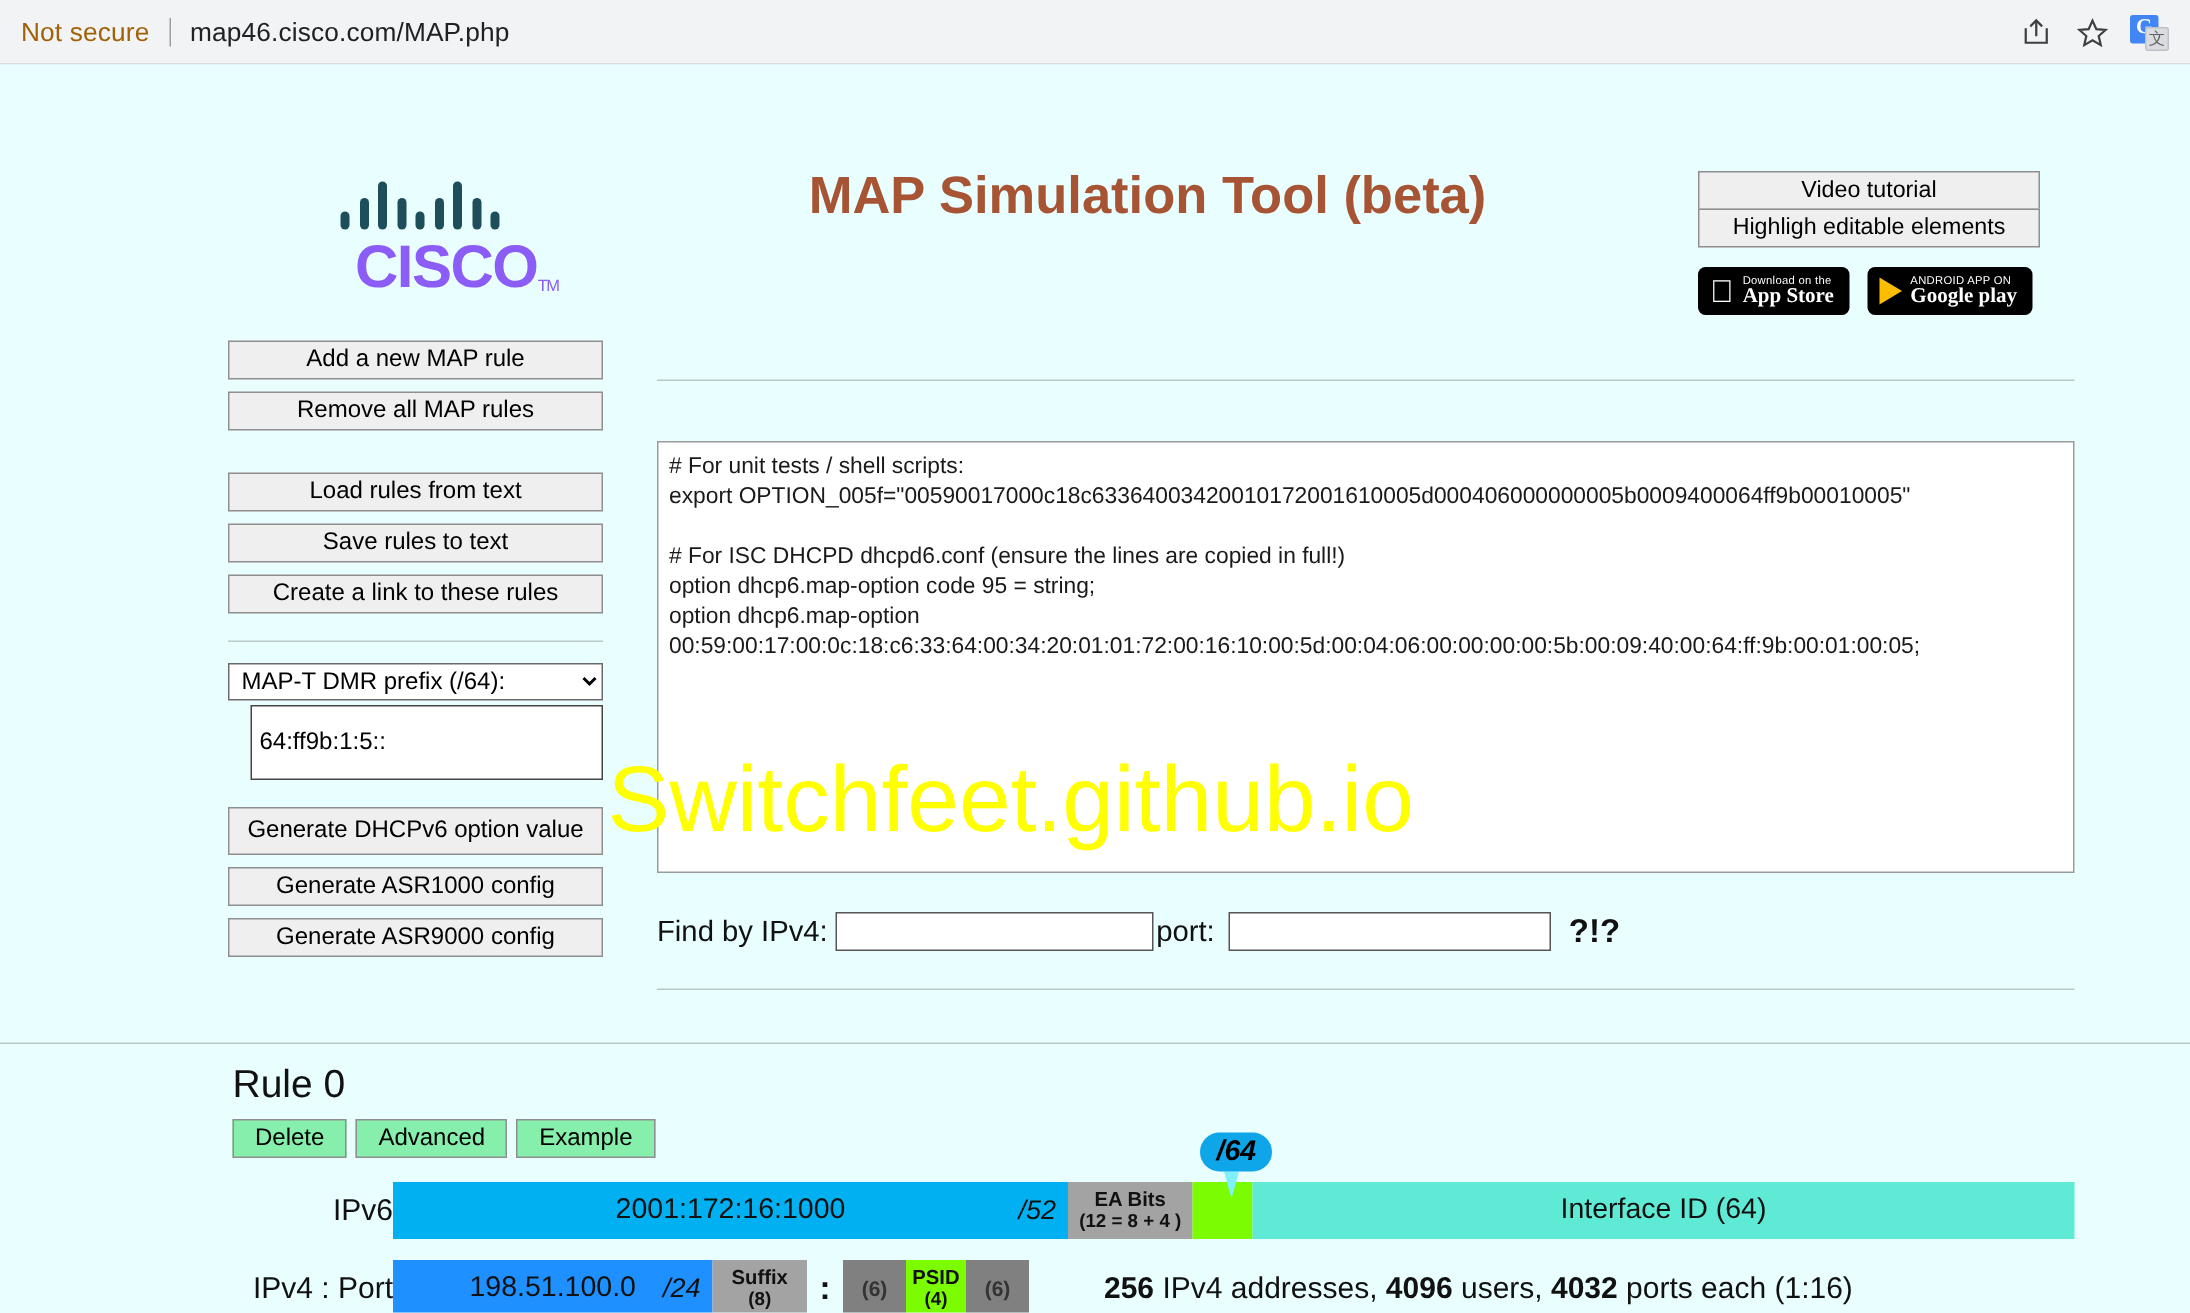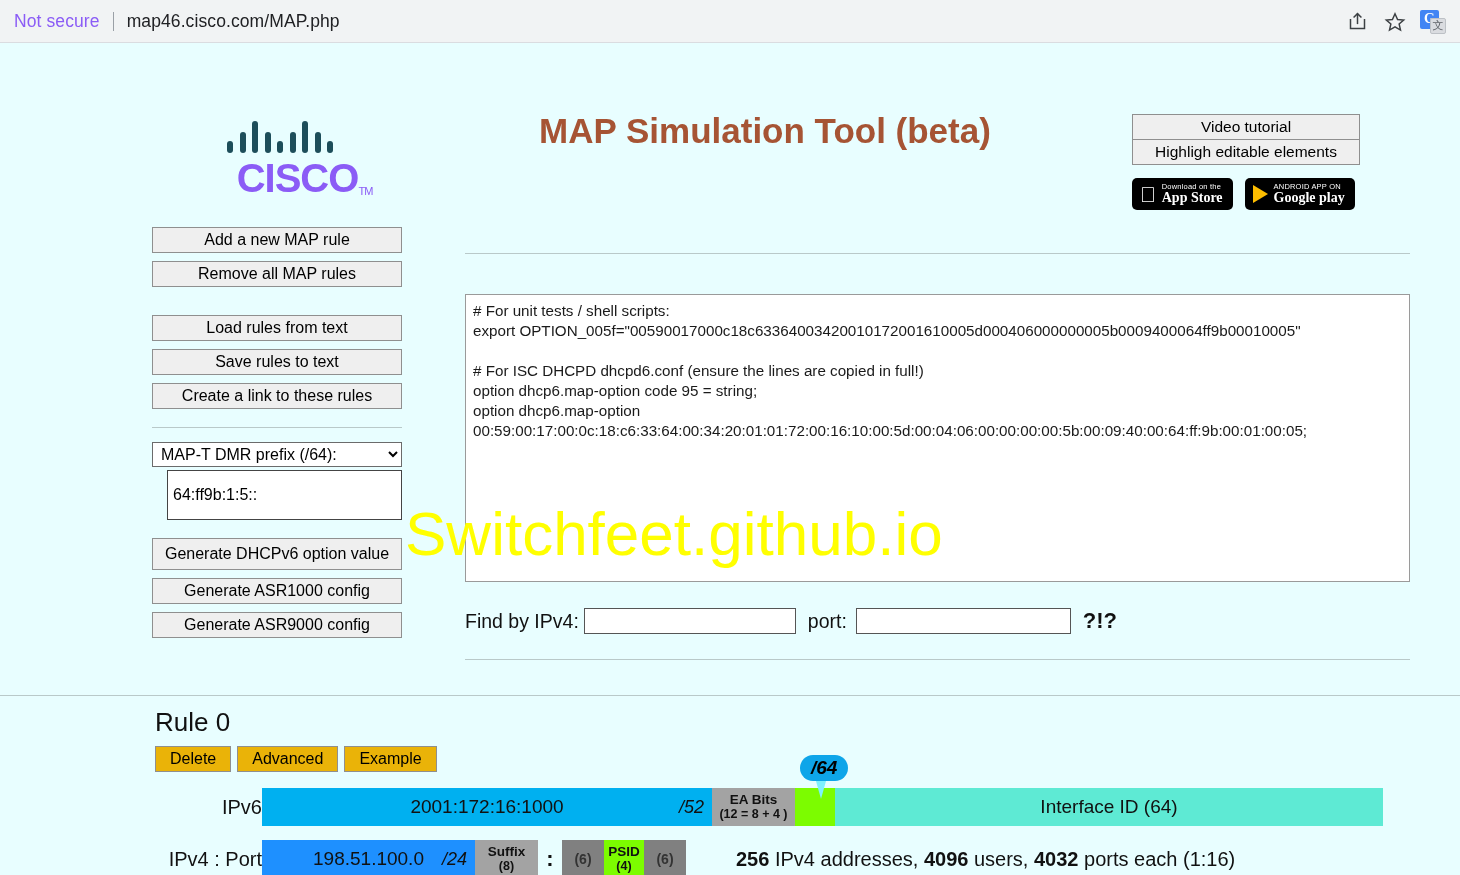--- a/index.html
+++ b/index.html
@@ -20,21 +20,21 @@
     border-bottom: 1px solid #dadce0;
     position: relative;
   }
   #url-zone {
     display: flex; align-items: center;
     padding-left: 14px;
     font-size: 17.5px;
     color: #3c4043;
     letter-spacing: .1px;
   }
-  #url-zone .notsecure { color: #8b5cf6; }
+  #url-zone .notsecure { color: #a16207; }
   #url-zone .divider {
     display: inline-block;
     width: 1px; height: 19px;
     background: #9aa0a6;
     margin: 0 13px;
   }
   #url-zone .urltext { color: #202124; }
   #bar-right {
     position: absolute; right: 10px; top: 0;
     height: 43px; display: flex; align-items: center; gap: 4px;
@@ -146,21 +146,21 @@
     border: 1px solid #6b6b6b; background: #fff; color: #000;
   }
   #dmr-value {
     width: 94%; margin-left: 6%;
     font-size: 16px; padding: 15px 5px; margin-top: 3px;
     font-family: "Liberation Sans", sans-serif;
     border: 1px solid #444; background: #fff; color: #000;
   }
 
   
-  #main-col { position: absolute; left: 465px; top: 210px; width: 945px; }
+  #main-col { position: absolute; left: 438px; top: 210px; width: 945px; }
   .hr-light { border: 0; border-top: 1px solid #b9c9c9; margin: 0; }
   #output-area {
     width: 945px; height: 288px; margin-top: 40px;
     background: #fff; border: 1px solid #9a9a9a;
     font-family: "Liberation Sans", sans-serif;
     font-size: 15.2px; color: #1a1a1a; line-height: 20px;
     padding: 6px 6px 6px 7px; resize: none; overflow: hidden;
     white-space: pre; display: block;
   }
   #find-row {
@@ -180,21 +180,21 @@
 
   
   #section-divider {
     position: absolute; left: 0; top: 652px;
     width: 1460px; height: 1px; background: #b9c9c9;
   }
   #rule-block { position: absolute; left: 155px; top: 664px; width: 1290px; }
   #rule-title { font-size: 26px; color: #111; margin-bottom: 8px; }
   .rule-btns { display: flex; gap: 6px; margin-bottom: 16px; }
   .rbtn {
-    background: #eab308; border: 1px solid #8f8f8f;
+    background: #86efac; border: 1px solid #8f8f8f;
     font-size: 16px; font-family: "Liberation Sans", sans-serif;
     padding: 3px 14px; cursor: pointer; color: #000;
   }
 
   
   .diagram-row { display: flex; align-items: center; margin-bottom: 14px; position: relative; }
   .row-label {
     width: 107px; text-align: right; padding-right: 0;
     font-size: 20px; color: #111;
   }
@@ -345,21 +345,21 @@
     <textarea id="output-area" readonly="" style=""># For unit tests / shell scripts:
 export OPTION_005f="00590017000c18c63364003420010172001610005d000406000000005b0009400064ff9b00010005"
 
 # For ISC DHCPD dhcpd6.conf (ensure the lines are copied in full!)
 option dhcp6.map-option code 95 = string;
 option dhcp6.map-option
 00:59:00:17:00:0c:18:c6:33:64:00:34:20:01:01:72:00:16:10:00:5d:00:04:06:00:00:00:00:5b:00:09:40:00:64:ff:9b:00:01:00:05;</textarea>
     <div id="find-row">
       <span class="lbl">Find by IPv4:</span>
       <input id="find-ipv4" type="text" value="" style="">
-      <span class="lbl" style="margin-left:12px">port:</span>
+      <span class="lbl" style="margin-left:2px">port:</span>
       <input id="find-port" type="text" value="" style="">
       <span id="helpmark">?!?</span>
     </div>
     <hr class="hr-light" id="bottom-rule">
   </div>
 
   <div id="section-divider"></div>
 
   <div id="rule-block">
     <div id="rule-title">Rule 0</div>

